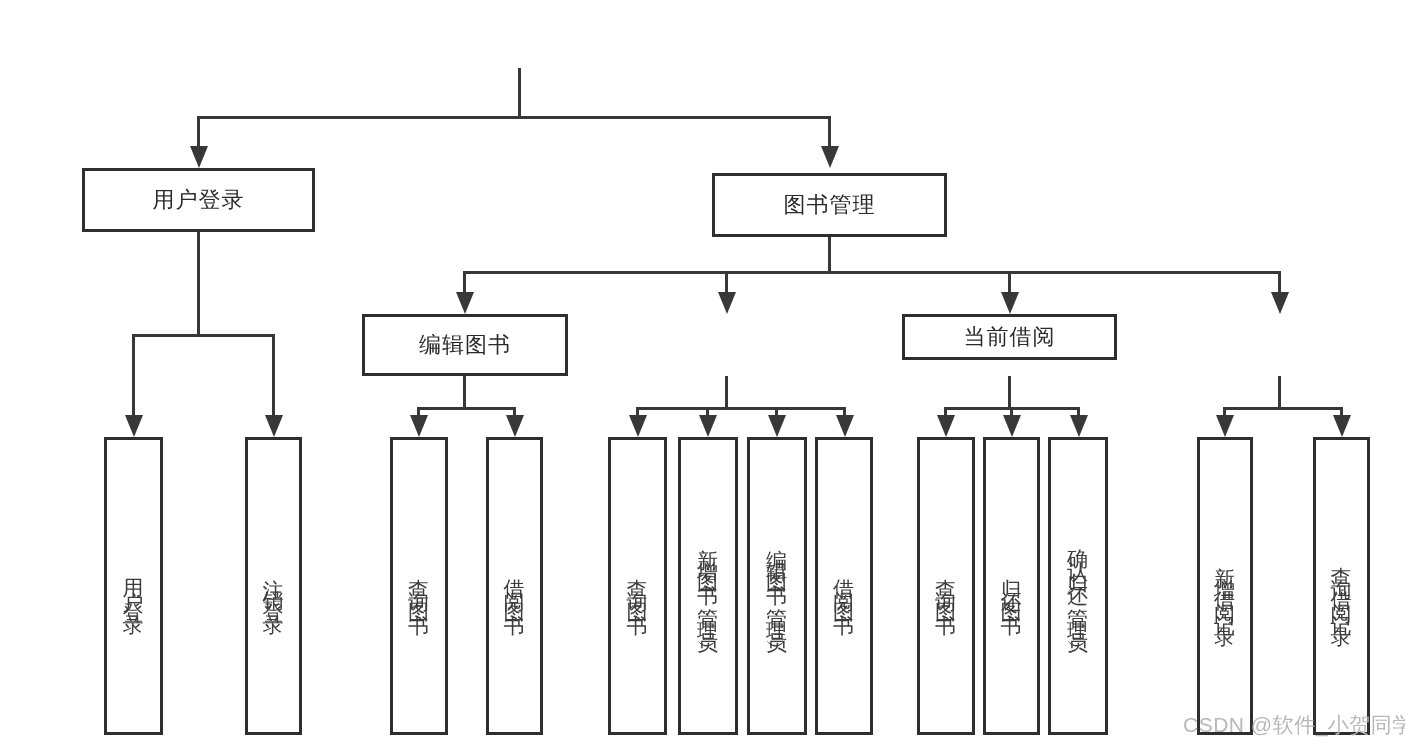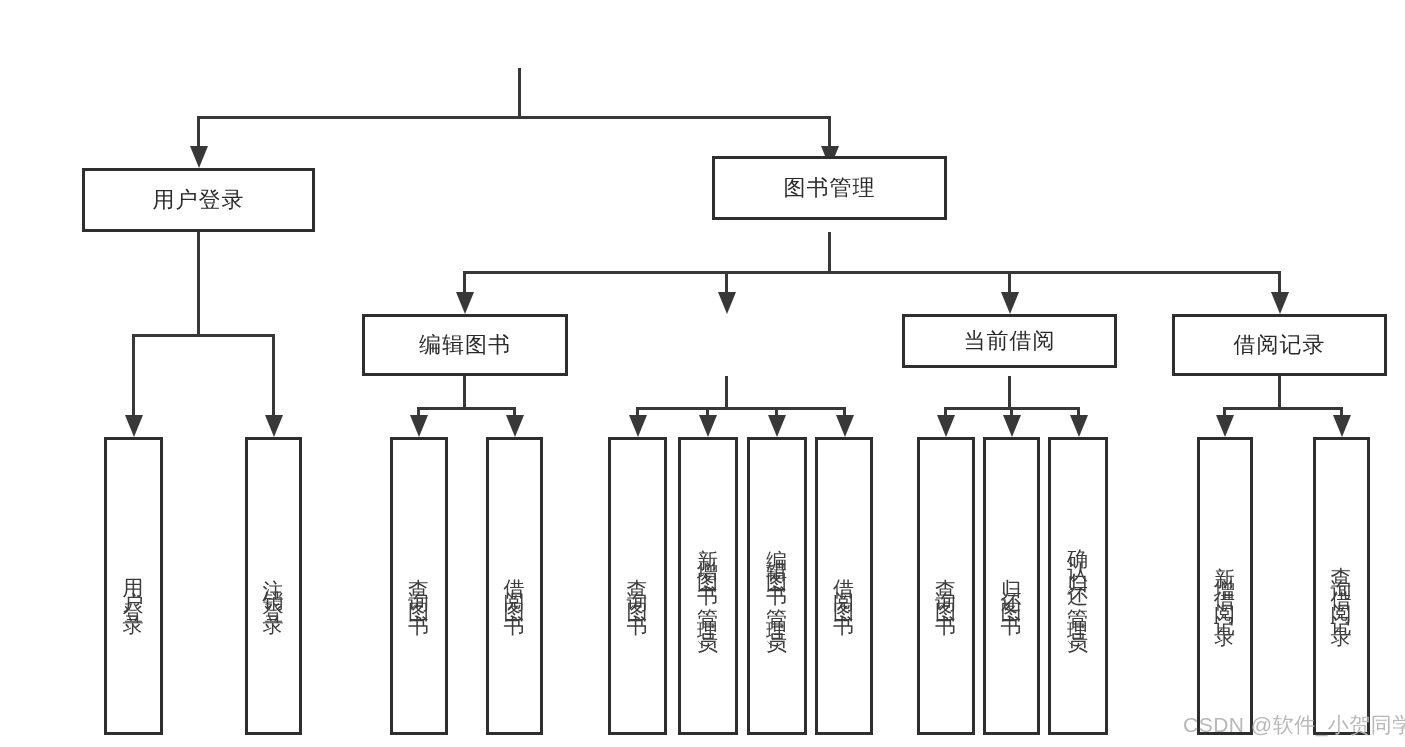--- a/index.html
+++ b/index.html
@@ -107,25 +107,24 @@
   <div class="arrow" style="left:1010px;top:407px;height:8px;"></div>
   <div class="arrow" style="left:1077px;top:407px;height:8px;"></div>
 
   <div class="vline" style="left:1278px;top:376px;height:33px;"></div>
   <div class="hline" style="left:1223px;top:407px;width:120px;"></div>
   <div class="arrow" style="left:1223px;top:407px;height:8px;"></div>
   <div class="arrow" style="left:1340px;top:407px;height:8px;"></div>
 
 
   <div class="hbox" style="left:82px;top:168px;width:233px;height:64px;">用户登录</div>
-  <div class="hbox" style="left:712px;top:156px;width:235px;height:64px;">图书管理</div>
+  <div class="hbox" style="left:712px;top:173px;width:235px;height:64px;">图书管理</div>
 
   <div class="hbox" style="left:362px;top:314px;width:206px;height:62px;">编辑图书</div>
-  <div class="hbox" style="left:902px;top:314px;width:215px;height:54px;">当前借阅</div>
-  <div class="hbox" style="left:1172px;top:314px;width:215px;height:62px;">借阅记录</div>
+  <div class="hbox" style="left:902px;top:314px;width:215px;height:46px;">当前借阅</div>
 
   <div class="leaf" style="left:104px;width:59px;">
     <span>用户登录</span>
   </div>
   <div class="leaf" style="left:245px;width:57px;">
     <span>注销登录</span>
   </div>
 
   <div class="leaf" style="left:390px;width:58px;">
     <span>查询图书</span>

